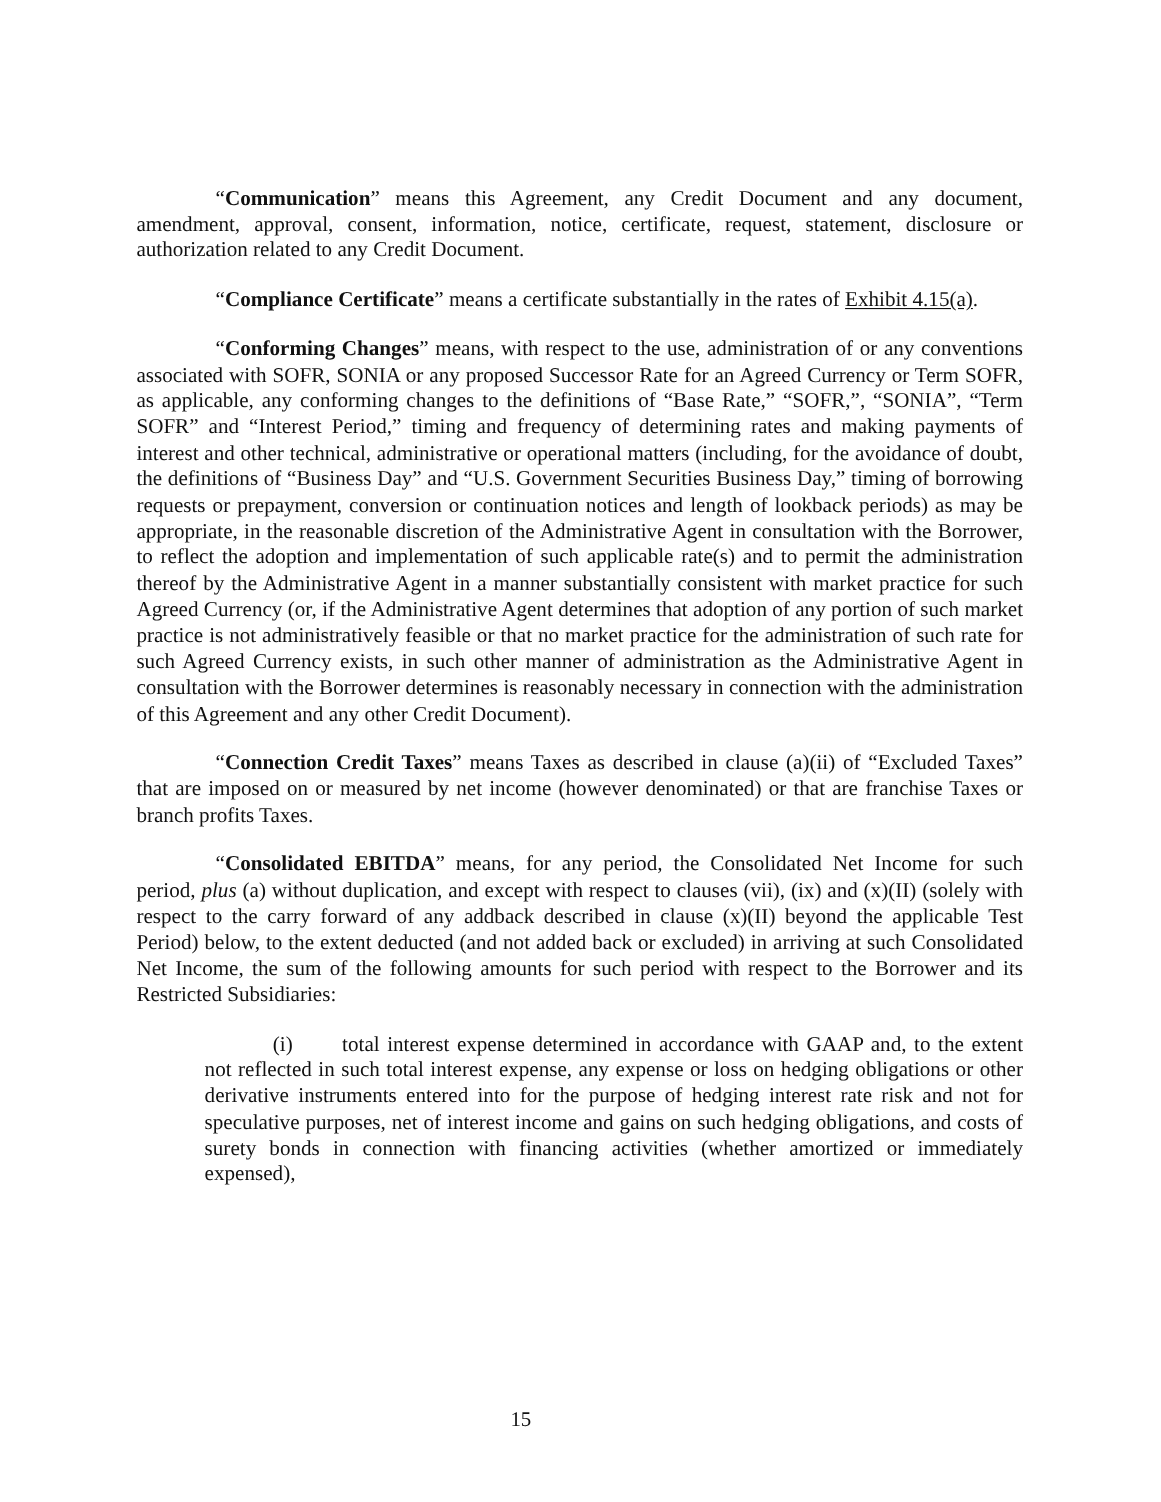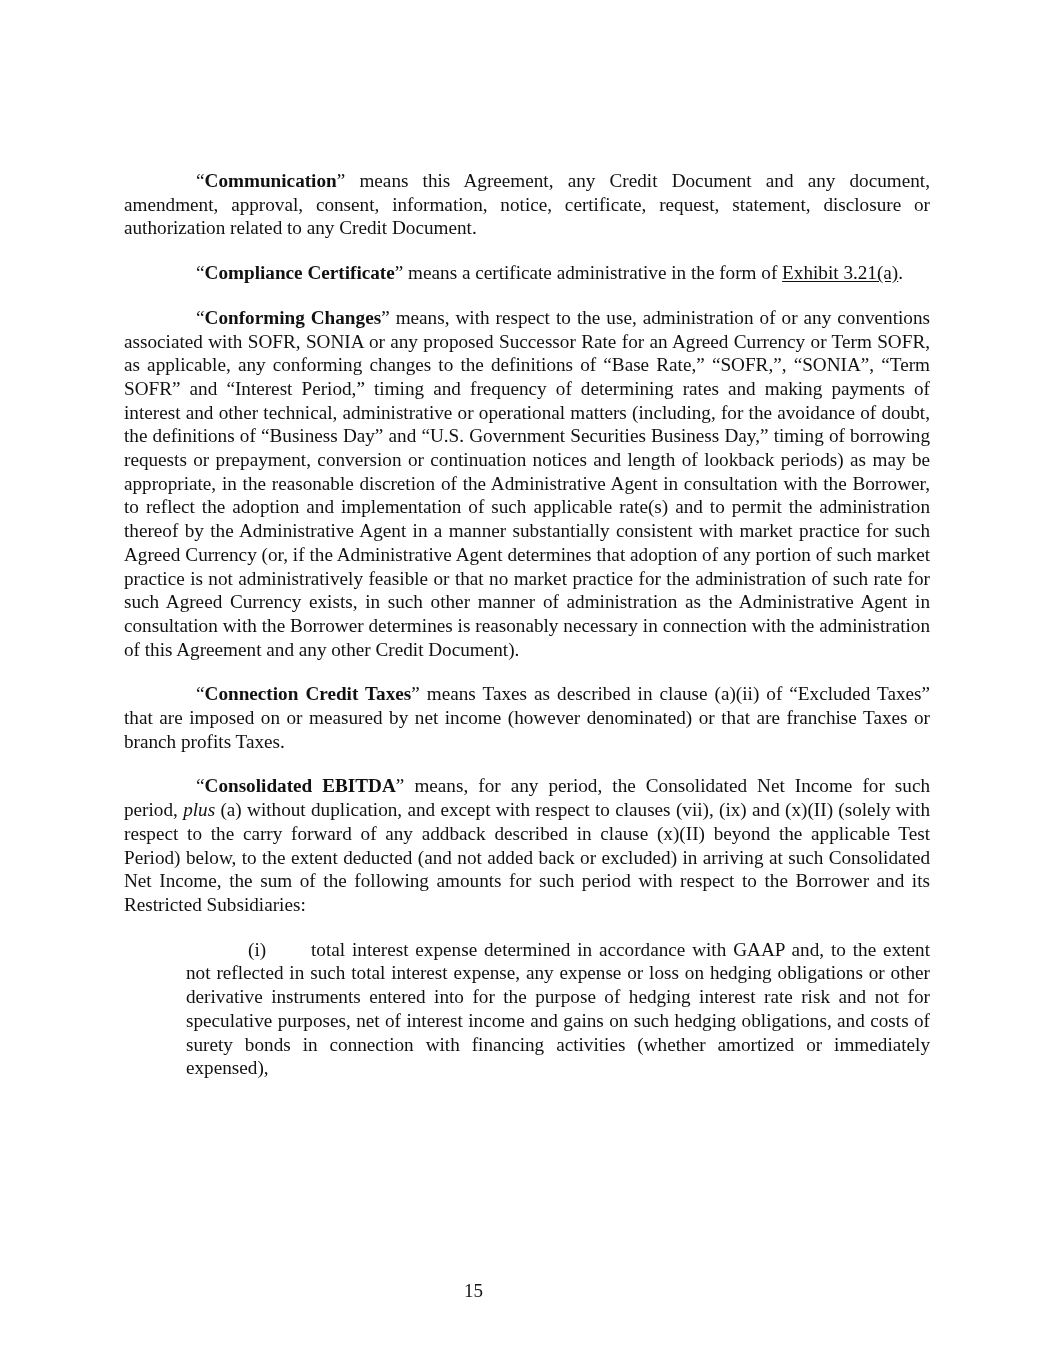--- a/index.html
+++ b/index.html
@@ -57,21 +57,21 @@
     color: #111111;
   }
 </style>
 </head>
 <body>
 
 <div class="page">
 
   <p class="para"><span>“</span><span class="term">Communication</span><span>”</span><span> means this Agreement, any Credit Document and any document, amendment, approval, consent, information, notice, certificate, request, statement, disclosure or authorization related to any Credit Document.</span></p>
 
-  <p class="para"><span>“</span><span class="term">Compliance Certificate</span><span>”</span><span> means a certificate administrative in the form of </span><span class="link">Exhibit 3.21(a)</span><span>.</span></p>
+  <p class="para"><span>“</span><span class="term">Compliance Certificate</span><span>”</span><span> means a certificate substantially in the rates of </span><span class="link">Exhibit 4.15(a)</span><span>.</span></p>
 
   <p class="para"><span>“</span><span class="term">Conforming Changes</span><span>”</span><span> means, with respect to the use, administration of or any conventions associated with SOFR, SONIA or any proposed Successor Rate for an Agreed Currency or Term SOFR, as applicable, any conforming changes to the definitions of “Base Rate,” “SOFR,”, “SONIA”, “Term SOFR” and “Interest Period,” timing and frequency of determining rates and making payments of interest and other technical, administrative or operational matters (including, for the avoidance of doubt, the definitions of “Business Day” and “U.S. Government Securities Business Day,” timing of borrowing requests or prepayment, conversion or continuation notices and length of lookback periods) as may be appropriate, in the reasonable discretion of the Administrative Agent in consultation with the Borrower, to reflect the adoption and implementation of such applicable rate(s) and to permit the administration thereof by the Administrative Agent in a manner substantially consistent with market practice for such Agreed Currency (or, if the Administrative Agent determines that adoption of any portion of such market practice is not administratively feasible or that no market practice for the administration of such rate for such Agreed Currency exists, in such other manner of administration as the Administrative Agent in consultation with the Borrower determines is reasonably necessary in connection with the administration of this Agreement and any other Credit Document).</span></p>
 
   <p class="para"><span>“</span><span class="term">Connection Credit Taxes</span><span>”</span><span> means Taxes as described in clause (a)(ii) of “Excluded Taxes” that are imposed on or measured by net income (however denominated) or that are franchise Taxes or branch profits Taxes.</span></p>
 
 
   <p class="para"><span>“</span><span class="term">Consolidated EBITDA</span><span>”</span><span> means, for any period, the Consolidated Net Income for such period, </span><em>plus</em><span> (a) without duplication, and except with respect to clauses (vii), (ix) and (x)(II) (solely with respect to the carry forward of any addback described in clause (x)(II) beyond the applicable Test Period) below, to the extent deducted (and not added back or excluded) in arriving at such Consolidated Net Income, the sum of the following amounts for such period with respect to the Borrower and its Restricted Subsidiaries:</span></p>
 
   <p class="para clause"><span class="clause-num">(i)</span><span>total interest expense determined in accordance with GAAP and, to the extent not reflected in such total interest expense, any expense or loss on hedging obligations or other derivative instruments entered into for the purpose of hedging interest rate risk and not for speculative purposes, net of interest income and gains on such hedging obligations, and costs of surety bonds in connection with financing activities (whether amortized or immediately expensed),</span></p>
 

